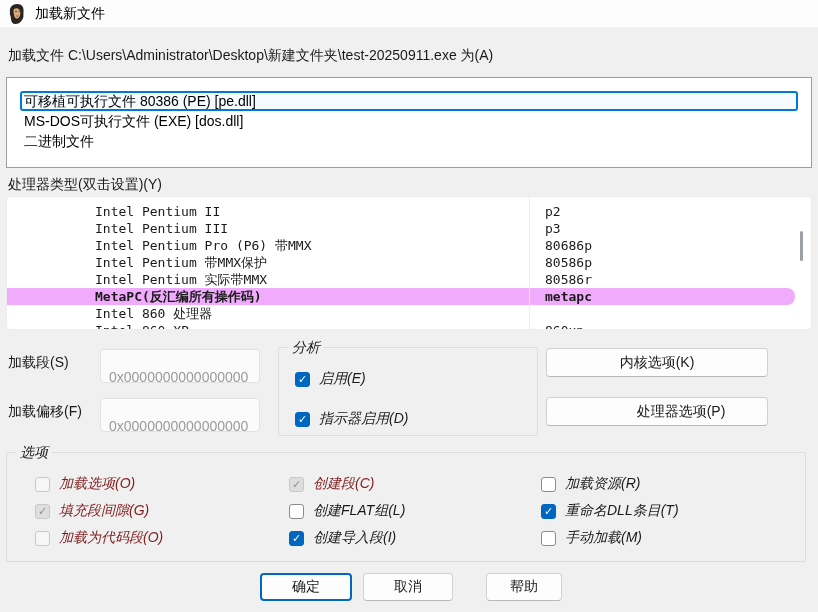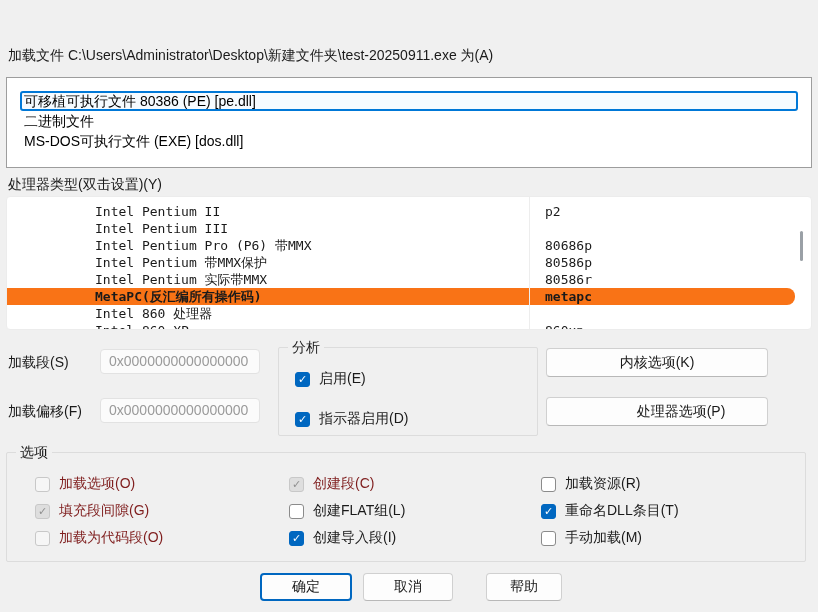--- a/index.html
+++ b/index.html
@@ -36,36 +36,36 @@
   .proc-list {
     position:absolute; left:6px; top:196px; width:806px; height:134px;
     background:#ffffff; border:1px solid #ececec; border-radius:4px;
     overflow:hidden; font-family:"DejaVu Sans Mono","Liberation Mono",monospace;
     font-size:13px; padding-top:6px;
   }
   .proc-sep { position:absolute; left:522px; top:0; width:1px; height:134px; background:#ededed; }
   .proc-row { display:flex; height:17px; line-height:17px; white-space:nowrap; }
   .proc-row .p-name { width:522px; padding-left:88px; position:relative; overflow:hidden; }
   .proc-row .p-val  { flex:1; padding-left:16px; overflow:hidden; }
-  .proc-row.sel { background:#f97316; font-weight:bold; border-radius:0 8px 8px 0; width:788px; }
+  .proc-row.sel { background:#f0abfc; font-weight:bold; border-radius:0 8px 8px 0; width:788px; }
   .scroll-thumb {
     position:absolute; right:8px; top:34px; width:3px; height:30px;
     background:#9aa0a6; border-radius:2px;
   }
 
   
   .txt-input {
     position:absolute; width:160px; height:25px; background:#fbfbfb;
     border:1px solid #e2e2e2; border-radius:4px; color:#9a9a9a;
     font-family:"Liberation Sans","DejaVu Sans",sans-serif; font-size:14px;
-    padding:0 8px; line-height:23px; overflow:hidden; white-space:nowrap;
-  }
-
-  
-  .groupbox { position:absolute; border:1px solid #dcdcdc; border-radius:2px; }
+    padding:16px 8px; line-height:23px; overflow:hidden; white-space:nowrap;
+  }
+
+  
+  .groupbox { position:absolute; border:1px solid #dcdcdc; border-radius:2px;font-style:italic; }
   .groupbox .legend {
     position:absolute; top:-9px; left:9px; background:#f0f0f0; padding:0 4px;
     font-size:14px; color:#1a1a1a; line-height:17px;
   }
 
   
   .cb { display:flex; align-items:center; gap:9px; cursor:default; position:absolute; white-space:nowrap; }
   .cb .box {
     width:15px; height:15px; border:1px solid #8b8b8b; border-radius:3px;
     background:#ffffff; display:flex; align-items:center; justify-content:center;
@@ -85,40 +85,54 @@
   .btn.default { border:2px solid #0067c0; }
 
   .side-btn { left:546px; width:222px; height:29px; }
   .foot-btn { top:573px; height:28px; }
 </style>
 </head>
 <body>
 
 <div class="dialog">
 
+  <div class="titlebar">
+    <span class="app-icon">
+      <svg width="20" height="22" viewBox="0 0 20 22">
+        <path d="M3 9 C2 4 6 1 10 1 C15 1 17 4 16.5 9 C16.3 12 17 15 15 17 C13 20 11 21 8 21 C6 21 4 19 4 16 C4 13 2.5 12 3 9 Z" fill="#2b2320"></path>
+        <path d="M7 6 C10 4 13 6 13.3 9 C13.6 12 12.5 15 10.5 15.5 C8.5 16 7 14 6.8 11 C6.6 8.8 6.2 7 7 6 Z" fill="#d9a87c"></path>
+        <path d="M8 8.5 q1 -0.7 2 0" stroke="#3a2b22" stroke-width="0.8" fill="none"></path>
+        <path d="M11.5 8.3 q1 -0.6 1.8 0.1" stroke="#3a2b22" stroke-width="0.8" fill="none"></path>
+        <path d="M9.2 12.8 q1.2 0.8 2.3 0.1" stroke="#8a4a3a" stroke-width="0.9" fill="none"></path>
+        <path d="M5 7 C5.5 10 5.5 12 6.5 14 C5 13 4 11 4.3 8.5 Z" fill="#2b2320"></path>
+      </svg>
+    </span>
+    <span class="title-text">加载新文件</span>
+  </div>
 
   <div class="lbl" style="left:8px; top:47px;">加载文件 C:\Users\Administrator\Desktop\新建文件夹\test-20250911.exe 为(A)</div>
 
   <div class="format-list">
       <div class="fmt-item selected">可移植可执行文件 80386 (PE) [pe.dll]</div>
+      <div class="fmt-item">MS-DOS可执行文件 (EXE) [dos.dll]</div>
       <div class="fmt-item">二进制文件</div>
-      <div class="fmt-item">MS-DOS可执行文件 (EXE) [dos.dll]</div>
     </div>
 
   <div class="lbl" style="left:8px; top:176px;">处理器类型(双击设置)(Y)</div>
 
   <div class="proc-list">
     <div class="proc-sep"></div>
     <div id="proc-rows">
         <div class="proc-row">
           <span class="p-name">Intel Pentium II</span>
           <span class="p-val">p2</span>
         </div>
         <div class="proc-row">
           <span class="p-name">Intel Pentium III</span>
+          <span class="p-val">p3</span>
         </div>
         <div class="proc-row">
           <span class="p-name">Intel Pentium Pro (P6) 带MMX</span>
           <span class="p-val">80686p</span>
         </div>
         <div class="proc-row">
           <span class="p-name">Intel Pentium 带MMX保护</span>
           <span class="p-val">80586p</span>
         </div>
         <div class="proc-row">

